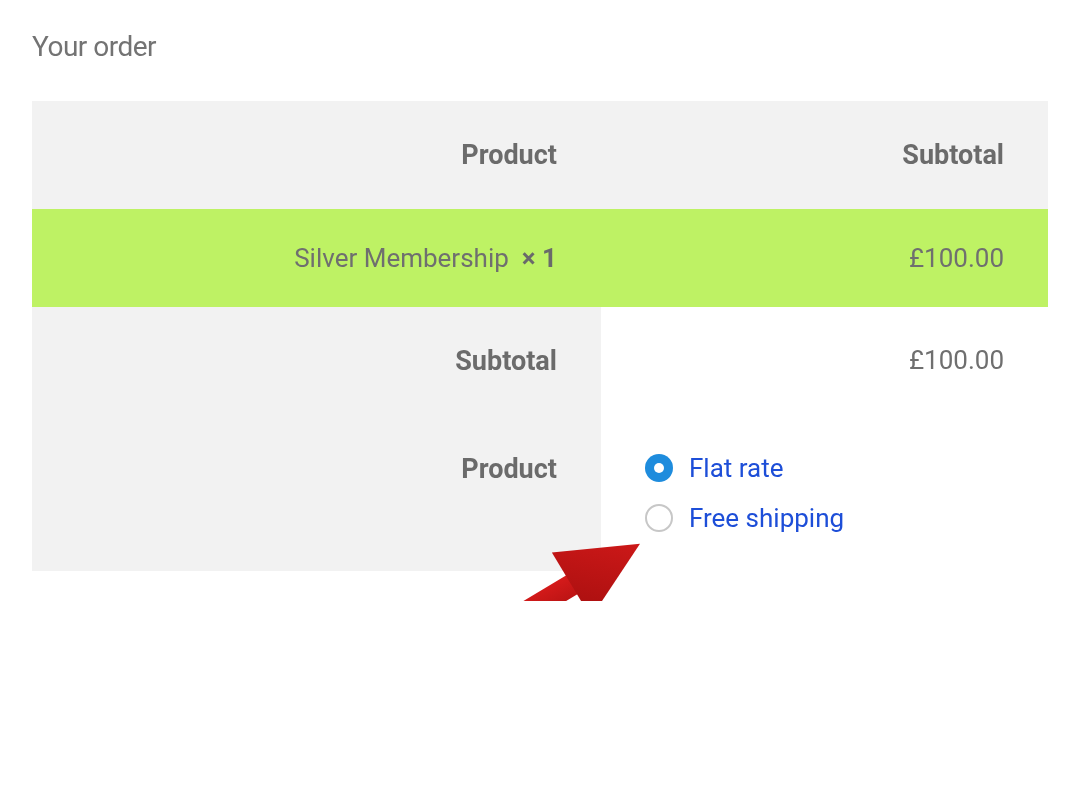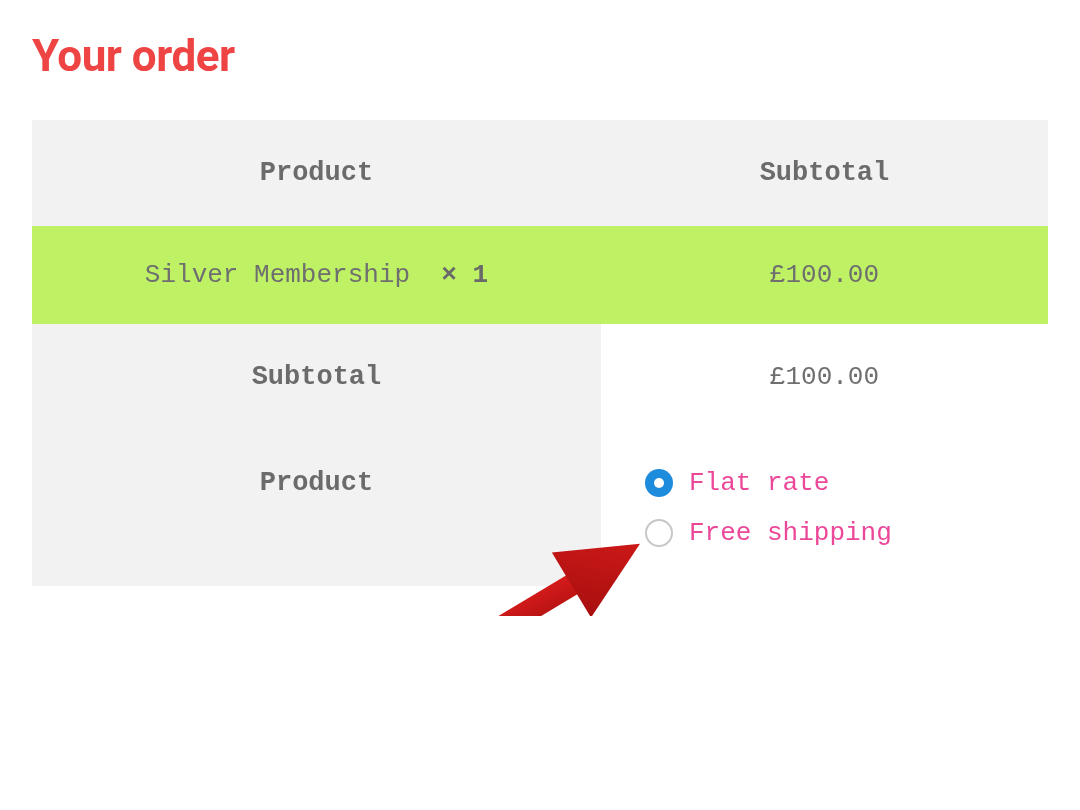--- a/index.html
+++ b/index.html
@@ -9,37 +9,36 @@
     }
     body {
       font-family: -apple-system, BlinkMacSystemFont, "Segoe UI", Roboto, "Helvetica Neue", Arial, sans-serif;
       background: #ffffff;
       padding: 30px 32px;
       color: #515151;
       width: 1080px;
       position: relative;
     }
     .page-title {
-      font-size: 44px;
-      font-weight: 700;
-      color: #ef4444;
+      font-size: 28px;
+      font-weight: 400;
+      color: #737373;
       margin-bottom: 38px;
       letter-spacing: -0.5px;
     }
     .order-table {
       width: 100%;
       border-collapse: collapse;
       background: #f7f7f7;
     }
     .order-table td, .order-table th {
       padding: 38px 44px;
-      text-align: center;
+      text-align: right;
       vertical-align: top;
       font-size: 26px;
-      font-family: Liberation Mono, monospace;
     }
     .order-table thead th {
       background: #f2f2f2;
       color: #6b6b6b;
       font-weight: 700;
       font-size: 27px;
     }
     .order-table .item-row td {
       background: #bef264;
       color: #6f6f6f;
@@ -76,21 +75,21 @@
     .shipping-options li {
       display: flex;
       align-items: center;
       gap: 16px;
       margin-bottom: 20px;
     }
     .shipping-options li:last-child {
       margin-bottom: 0;
     }
     .shipping-options label {
-      color: #ec4899;
+      color: #1d4ed8;
       font-size: 26px;
       cursor: pointer;
     }
     .radio {
       position: relative;
       width: 28px;
       height: 28px;
       flex-shrink: 0;
       cursor: pointer;
     }

